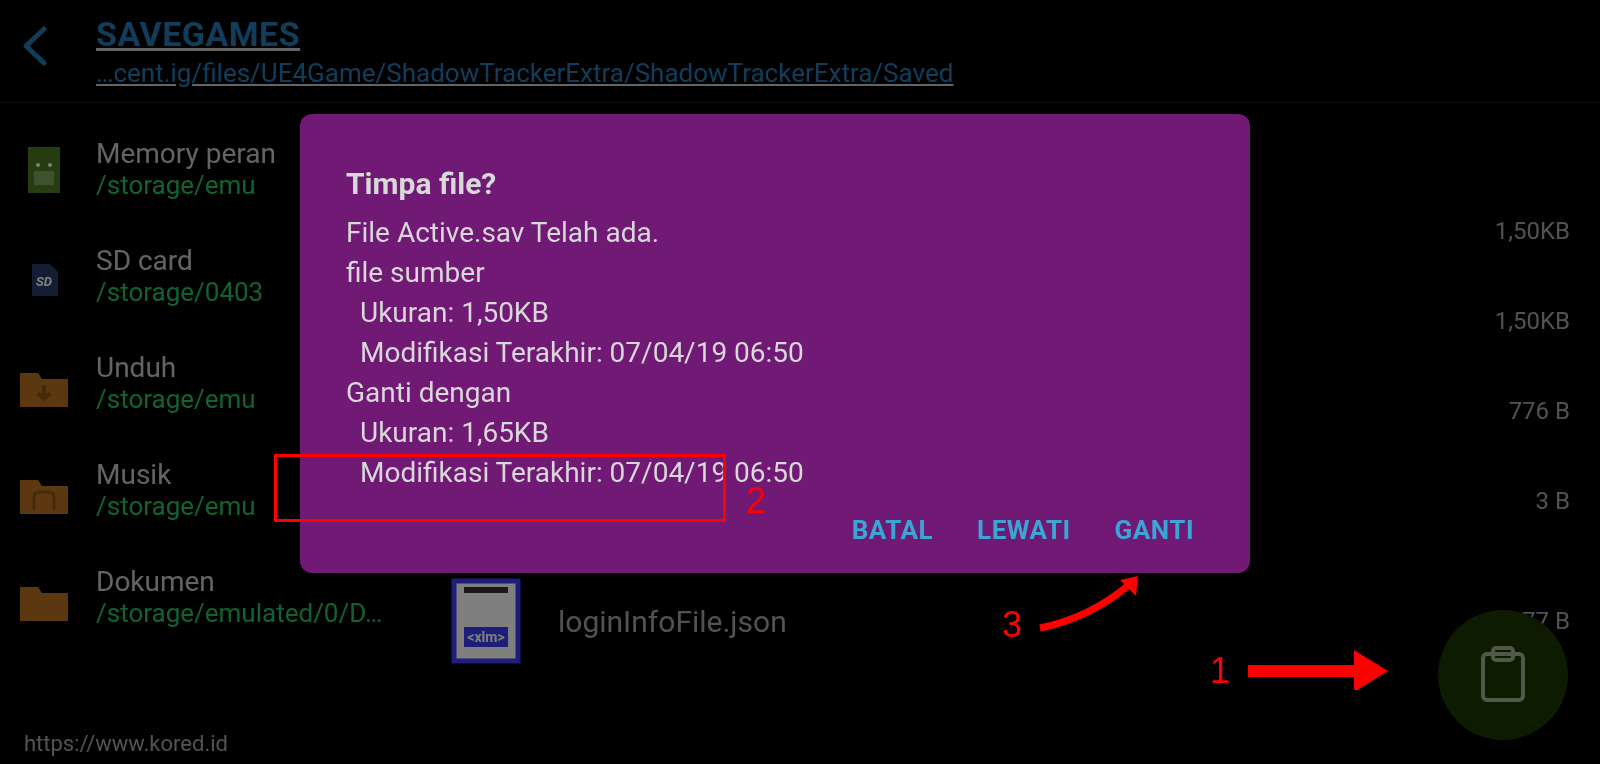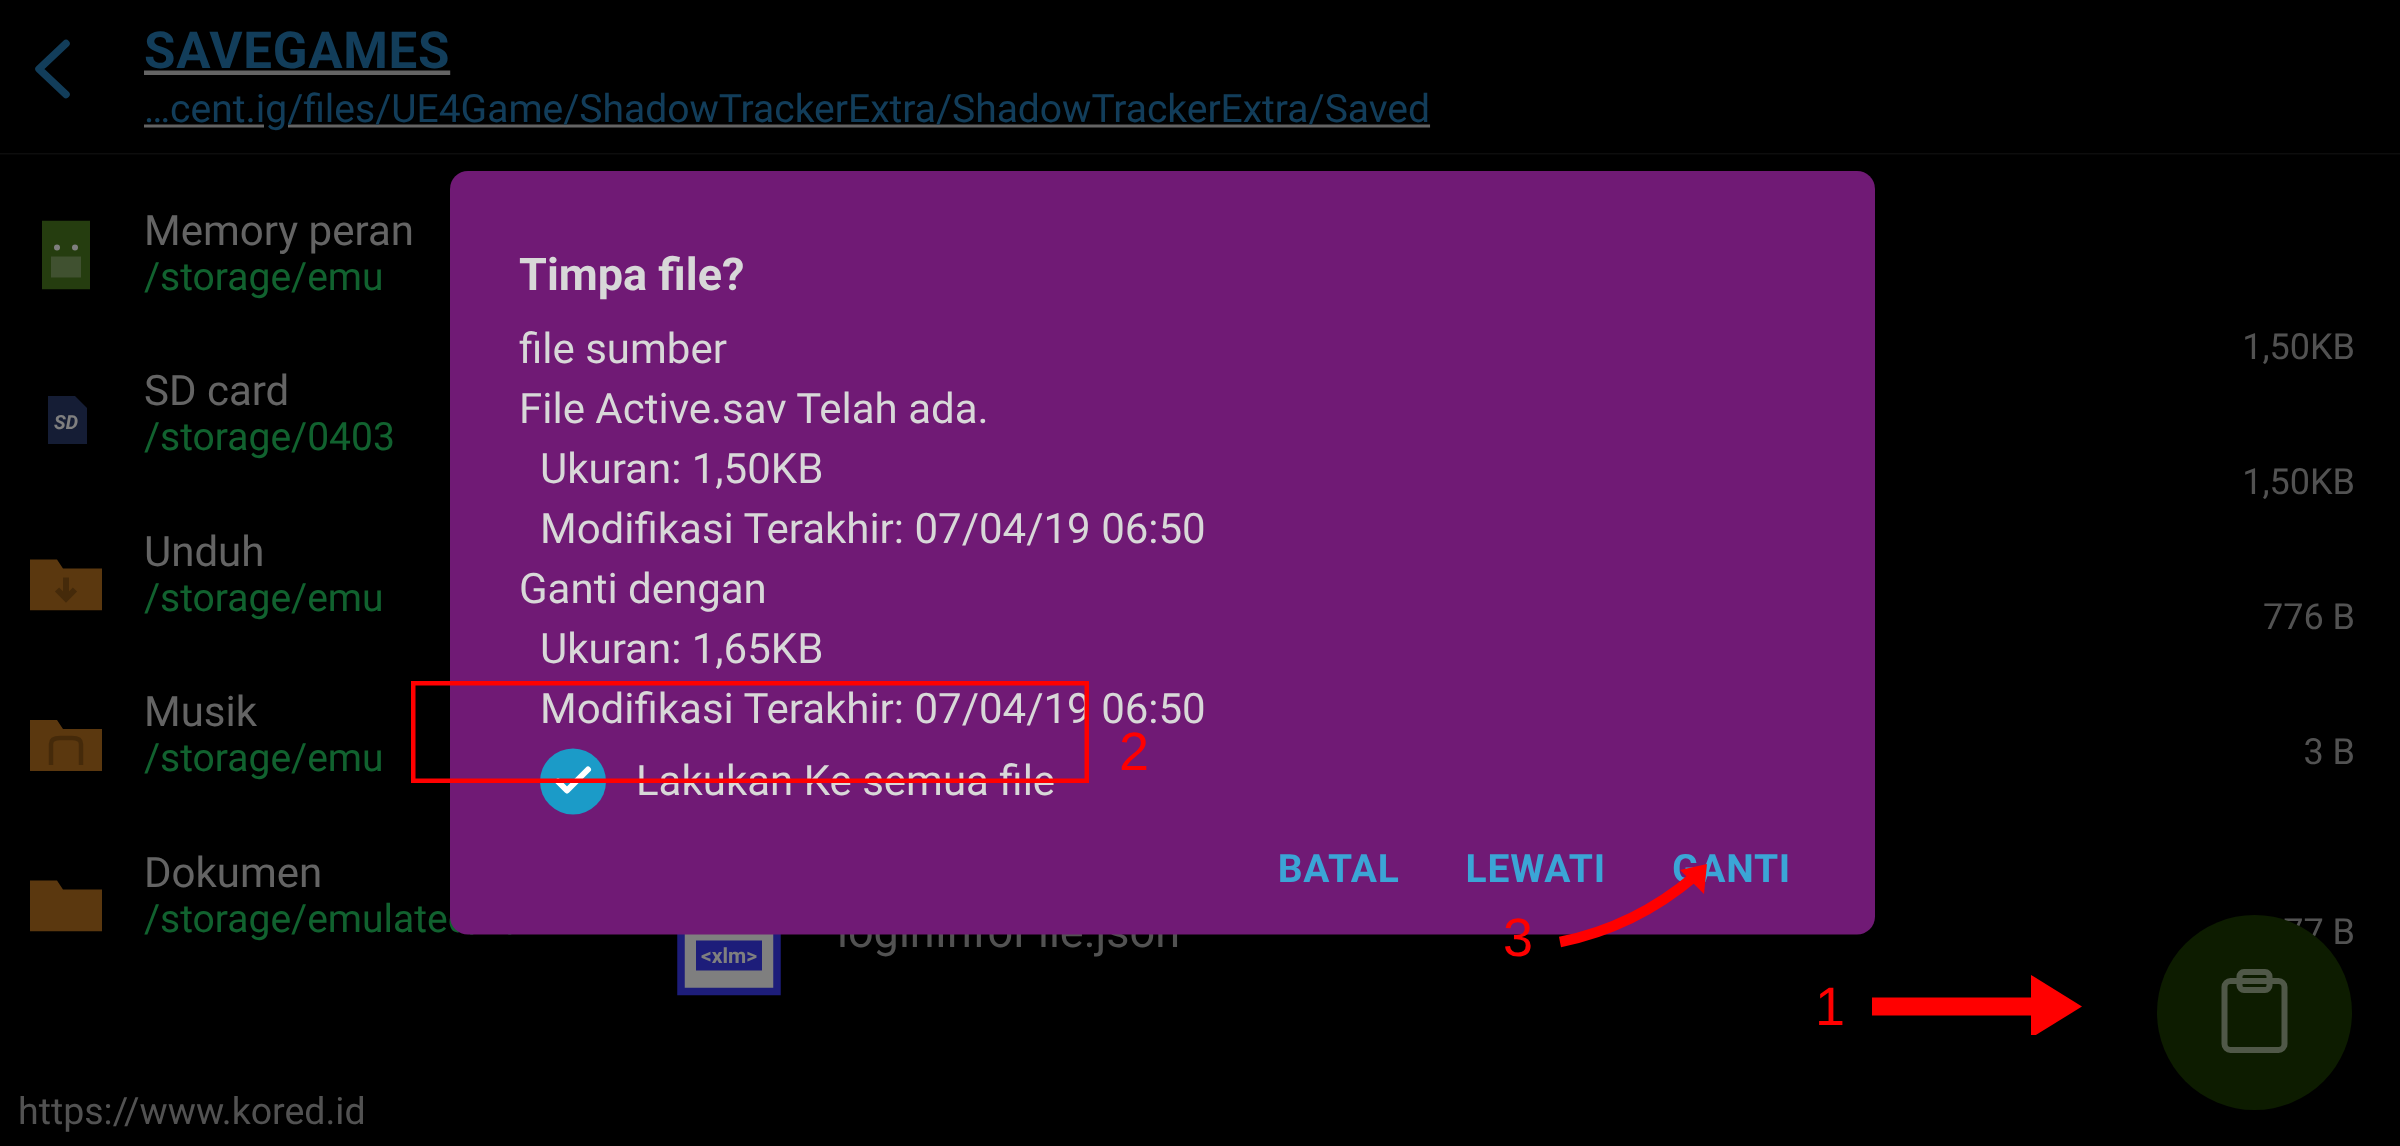--- a/index.html
+++ b/index.html
@@ -109,23 +109,23 @@
     }
     .list-size {
       color: #a5a5a5;
       font-size: 24px;
       text-align: center;
       white-space: nowrap;
     }
     .bottom-text {
       position: absolute;
       bottom: 8px;
-      left: 12px;
+      left: 24px;
       color: #a5a5a5;
-      font-size: 25px;
+      font-size: 22px;
     }
     .fab {
       position: absolute;
       bottom: 24px;
       right: 32px;
       width: 130px;
       height: 130px;
       border-radius: 50%;
       background: #1a3800;
       display: flex;
@@ -328,35 +328,27 @@
       <div class="list-filename">loginInfoFile.json</div>
       <div class="list-size">77 B</div>
     </div>
   </div>
 </div>
 
 <div class="overlay"></div>
 
 <div class="dialog">
   <div class="dialog-title">Timpa file?</div>
+  <div class="dialog-line">File Active.sav Telah ada.</div>
   <div class="dialog-line">file sumber</div>
-  <div class="dialog-line">File Active.sav Telah ada.</div>
   <div class="dialog-indent">Ukuran: 1,50KB</div>
   <div class="dialog-indent">Modifikasi Terakhir: 07/04/19 06:50</div>
   <div class="dialog-line">Ganti dengan</div>
   <div class="dialog-indent">Ukuran: 1,65KB</div>
   <div class="dialog-indent">Modifikasi Terakhir: 07/04/19 06:50</div>
-  <div class="dialog-checkbox-row">
-    <div class="checkbox-circle">
-      <svg width="26" height="22" viewBox="0 0 26 22">
-          <path d="M 3 11 L 9 17 L 23 3" stroke="#fff" stroke-width="4" fill="none" stroke-linecap="round" stroke-linejoin="round"></path>
-        </svg>
-    </div>
-    <div class="dialog-line">Lakukan Ke semua file</div>
-  </div>
   <div class="dialog-buttons">
     <div class="dialog-btn">BATAL</div>
     <div class="dialog-btn">LEWATI</div>
     <div class="dialog-btn">GANTI</div>
   </div>
 </div>
 
 <div class="fab">
   <svg width="52" height="58" viewBox="0 0 52 58">
       <rect x="6" y="8" width="40" height="46" rx="4" fill="none" stroke="#a0b090" stroke-width="4"></rect>

